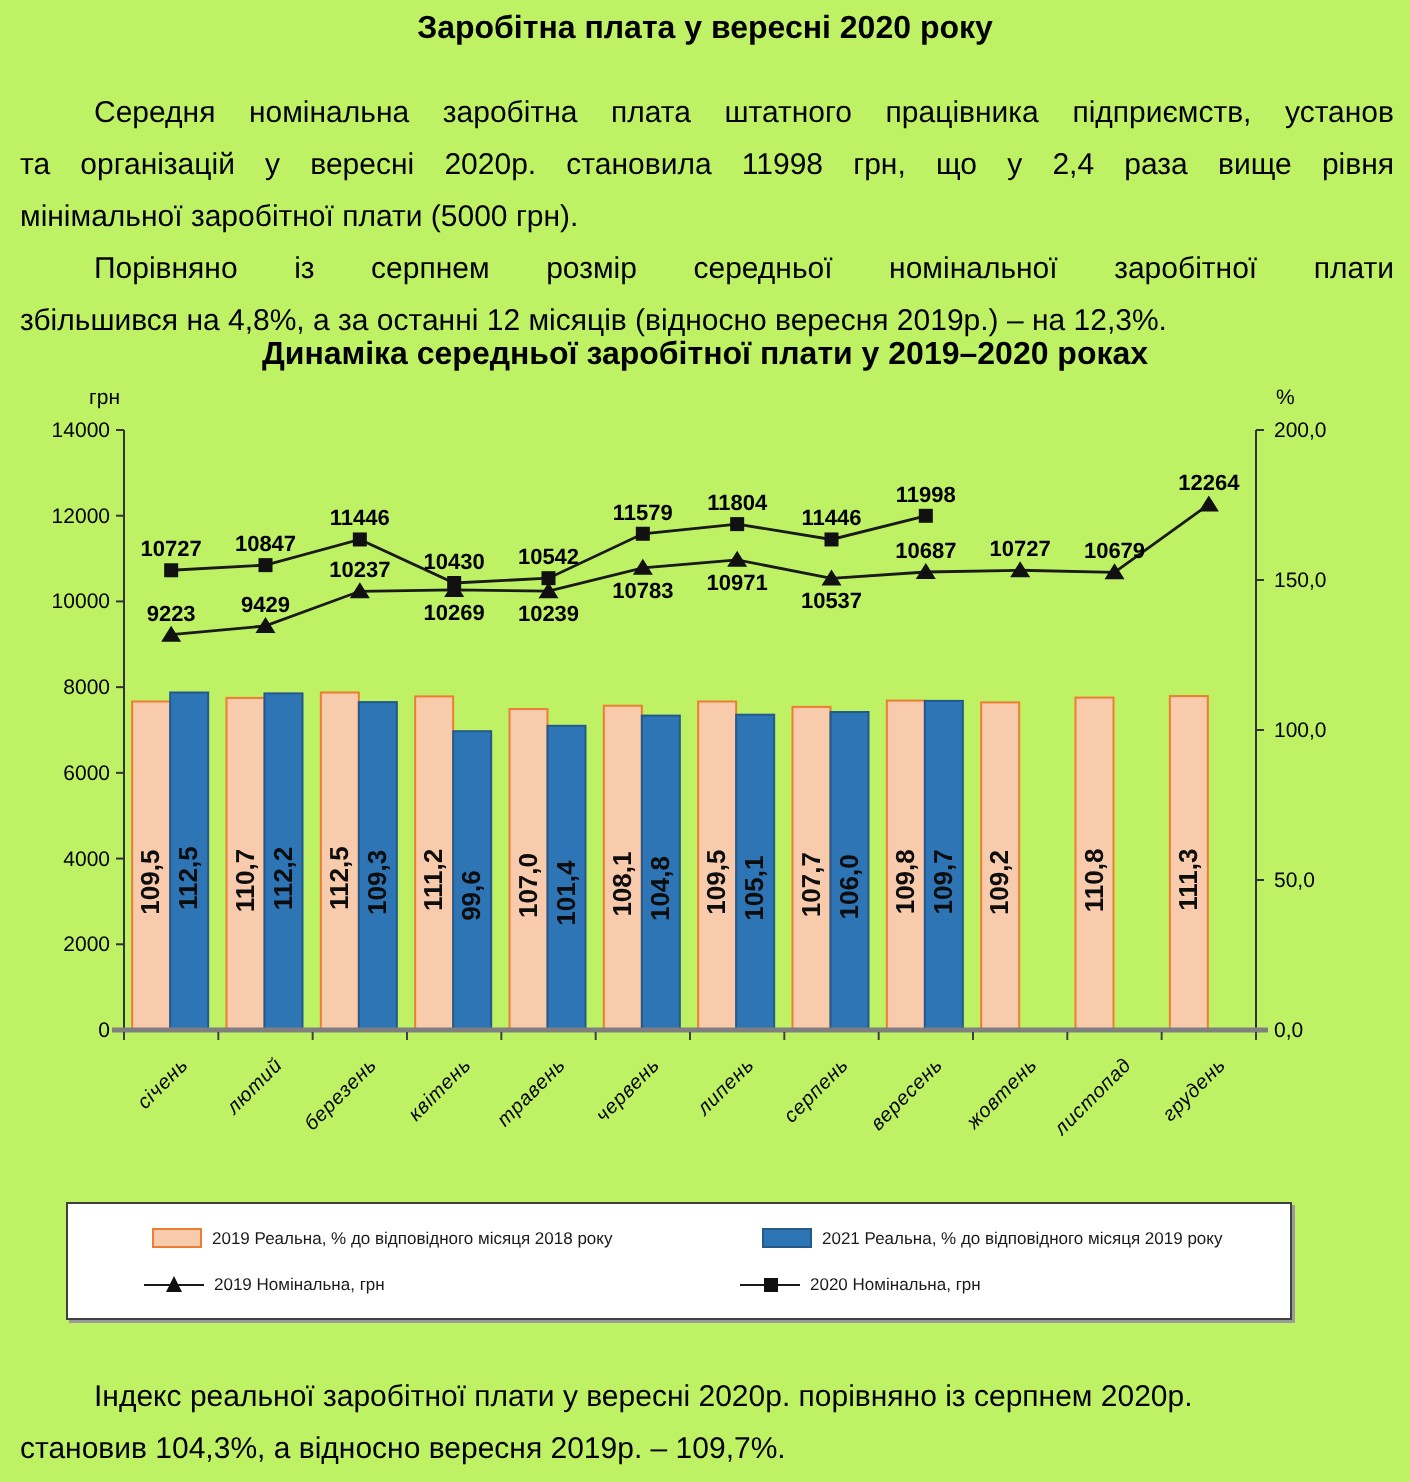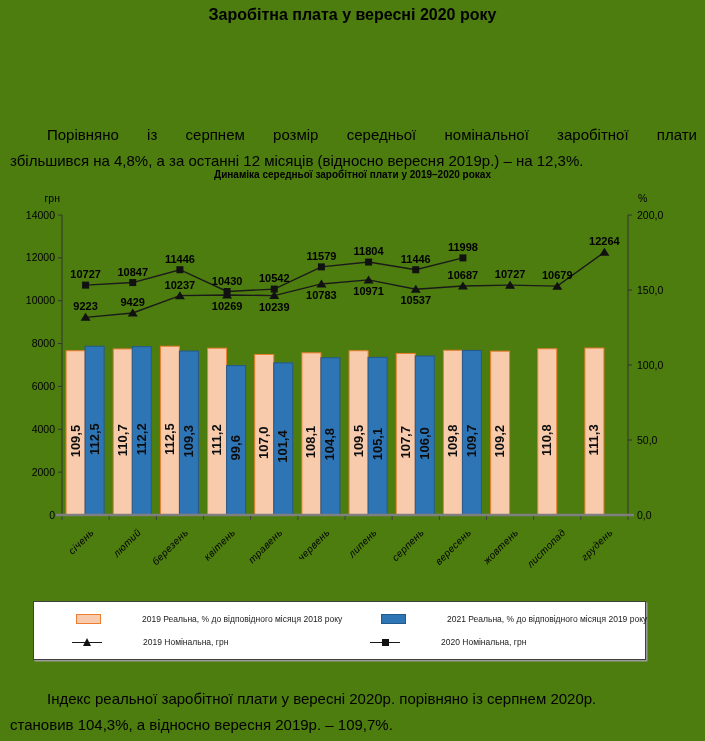--- a/index.html
+++ b/index.html
@@ -1,61 +1,66 @@
 <!DOCTYPE html>
 <html><head>
 <meta charset="utf-8">
 <style>
   html,body{margin:0;padding:0;background:#fff;}
   .page{
-    position:relative;width:705px;height:741px;background:#4d7c0f;overflow:hidden;
+    position:relative;width:705px;height:741px;background:#bef264;overflow:hidden;
     font-family:"Liberation Sans","DejaVu Sans",sans-serif;color:#000;
   }
   .doc-title{
     position:absolute;top:6px;left:0;width:705px;text-align:center;
     font-size:16px;font-weight:bold;
   }
   .para{position:absolute;left:10px;width:687px;font-size:15px;line-height:26px;}
   .p1{top:44px}
   .p2{top:122px}
   .p3{top:686px}
   .tline{white-space:normal;}
   .tline.just{text-align:justify;text-align-last:justify;}
   .tline.first{text-indent:37px;}
   .chart-title{
     position:absolute;top:169px;left:0;width:705px;text-align:center;
-    font-size:10px;font-weight:bold;
+    font-size:16px;font-weight:bold;
   }
   .chart{position:absolute;top:188px;left:0;width:705px;height:380px;}
   svg text{font-family:"Liberation Sans","DejaVu Sans",sans-serif;}
   .legend{
     position:absolute;top:601px;left:33px;width:611px;height:57px;
     border:1.5px solid #404040;background:#fff;box-shadow:1.5px 1.5px 0 #9b9b9b;
   }
-  .li{position:absolute;display:flex;align-items:center;height:14px;gap:36px;}
+  .li{position:absolute;display:flex;align-items:center;height:14px;}
   .r1c1{left:42px;top:10px}
   .r1c2{left:347px;top:10px}
   .r2c1{left:38px;top:33px}
   .r2c2{left:336px;top:33px}
   .lt{font-size:8.5px;margin-left:5px;color:#1a1a1a;white-space:nowrap;}
   .sw{display:inline-block;width:23px;height:8px;}
   .sw.peach{background:#F8CBAD;border:1px solid #ED7D31;}
   .sw.blue{background:#2E75B6;border:1px solid #24598C;}
   .lm{position:relative;display:inline-block;width:30px;height:9px;}
   .lm .lline{position:absolute;left:0;right:0;top:4px;height:1px;background:#1a1a1a;}
   .lm .tri{position:absolute;left:11px;top:0;width:0;height:0;
     border-left:4.5px solid transparent;border-right:4.5px solid transparent;border-bottom:8px solid #111;}
   .lm .sq{position:absolute;left:12px;top:1px;width:7px;height:7px;background:#111;}
 </style>
 </head>
 <body>
 
 <div class="page">
   <div class="doc-title">Заробітна плата у вересні 2020 року</div>
 
+  <div class="para p1">
+      <div class="tline first just">Середня номінальна заробітна плата штатного працівника підприємств, установ</div>
+      <div class="tline just">та організацій у вересні 2020р. становила 11998 грн, що у 2,4 раза вище рівня</div>
+      <div class="tline">мінімальної заробітної плати (5000 грн).</div>
+    </div>
   <div class="para p2">
       <div class="tline first just">Порівняно із серпнем розмір середньої номінальної заробітної плати</div>
       <div class="tline">збільшився на 4,8%, а за останні 12 місяців (відносно вересня 2019р.) – на 12,3%.</div>
     </div>
 
   <div class="chart-title">Динаміка середньої заробітної плати у 2019–2020 роках</div>
 
   <div id="chart" class="chart"><svg width="705" height="380" viewBox="0 0 705 380">
         <line x1="62" y1="27" x2="62" y2="327" stroke="#333" stroke-width="1"></line>
         <line x1="58" y1="327" x2="62" y2="327" stroke="#333" stroke-width="1"></line>

